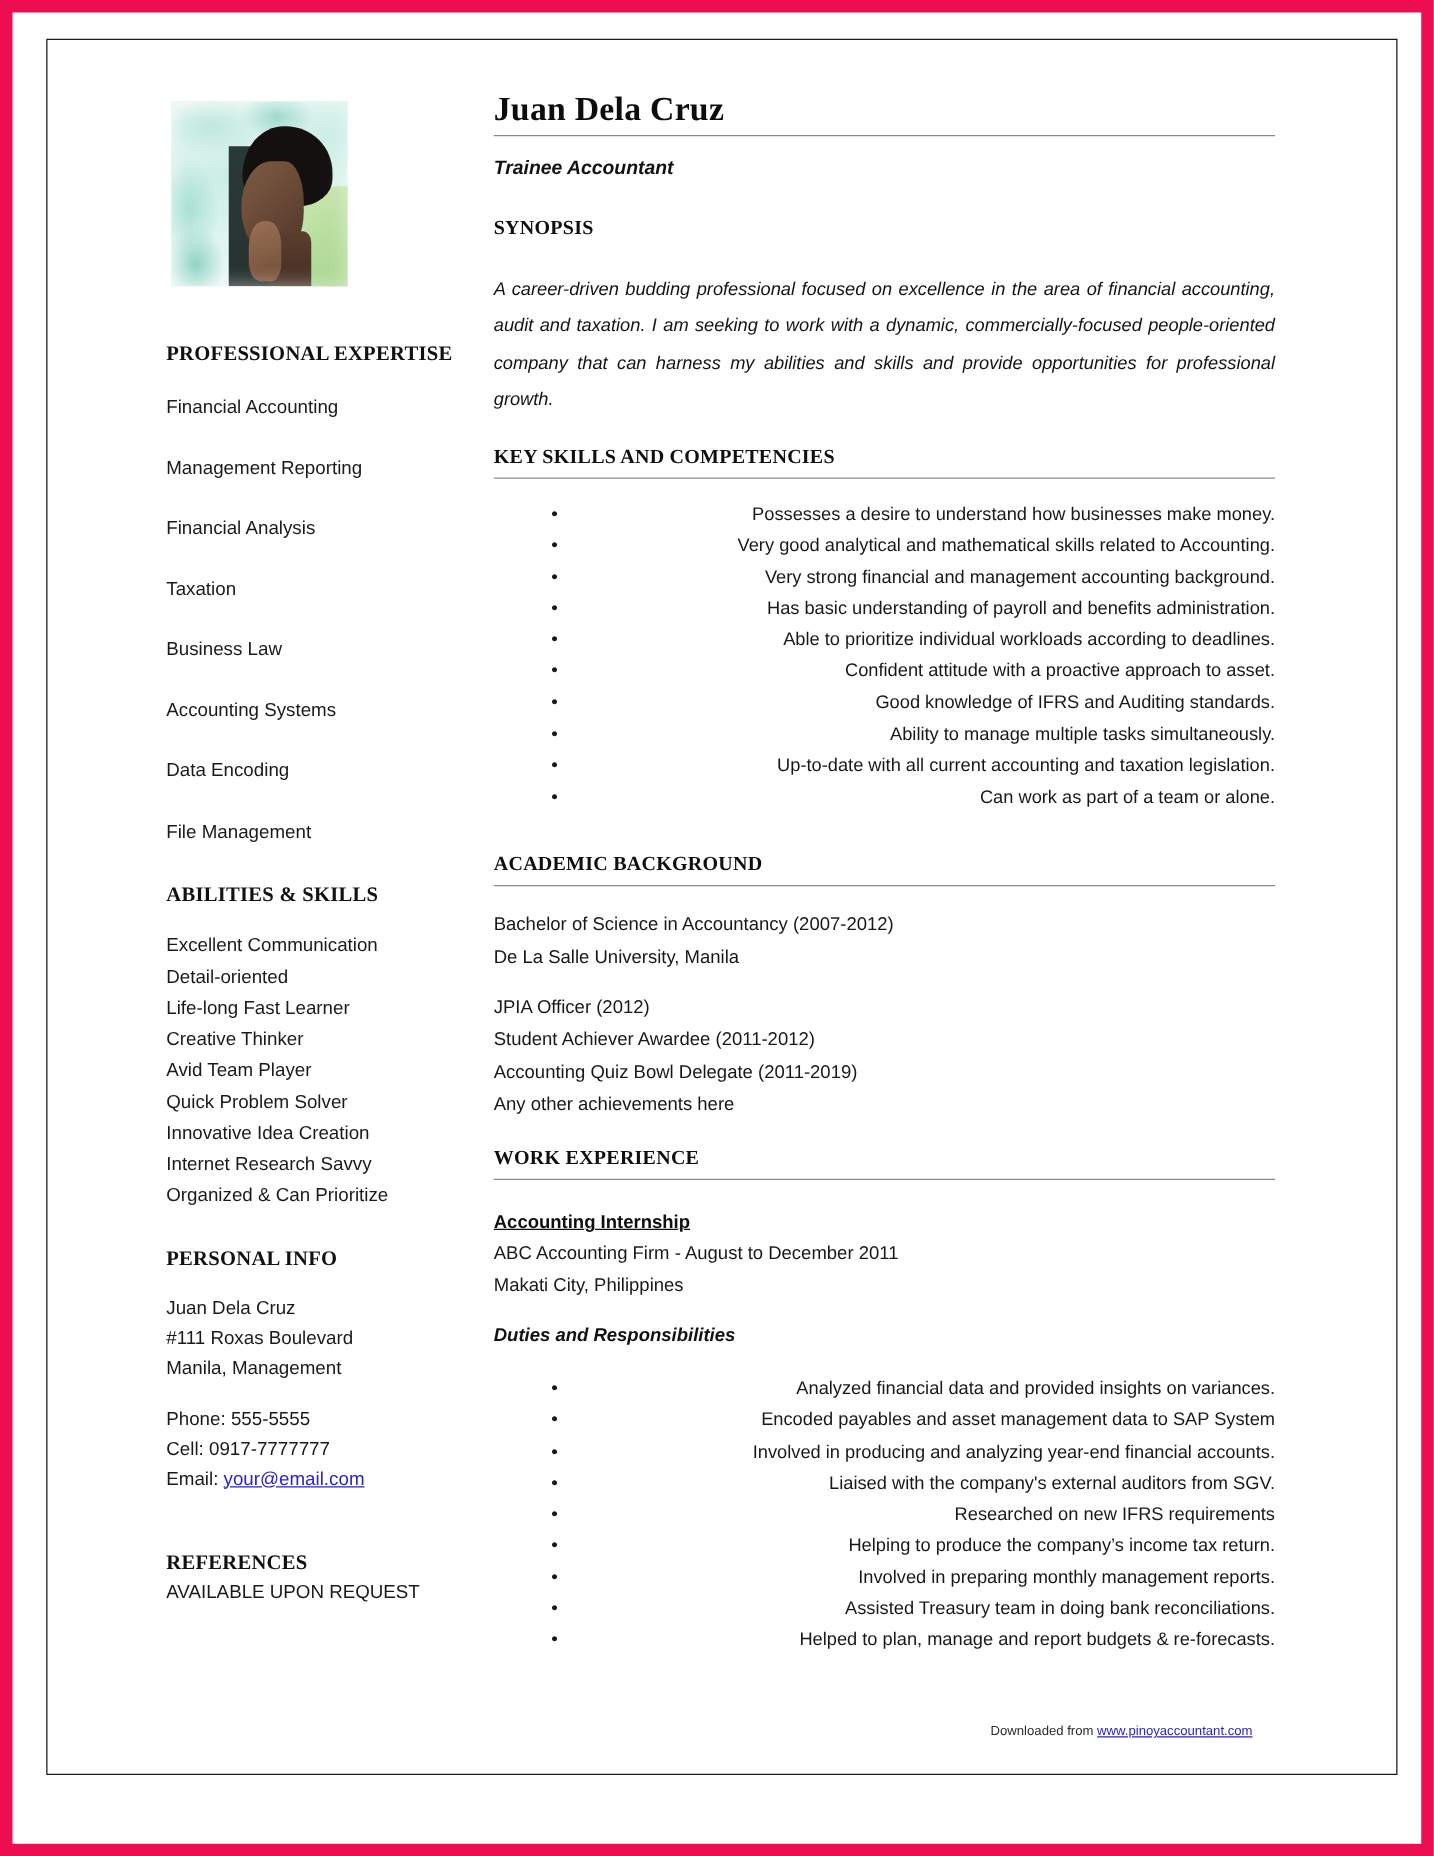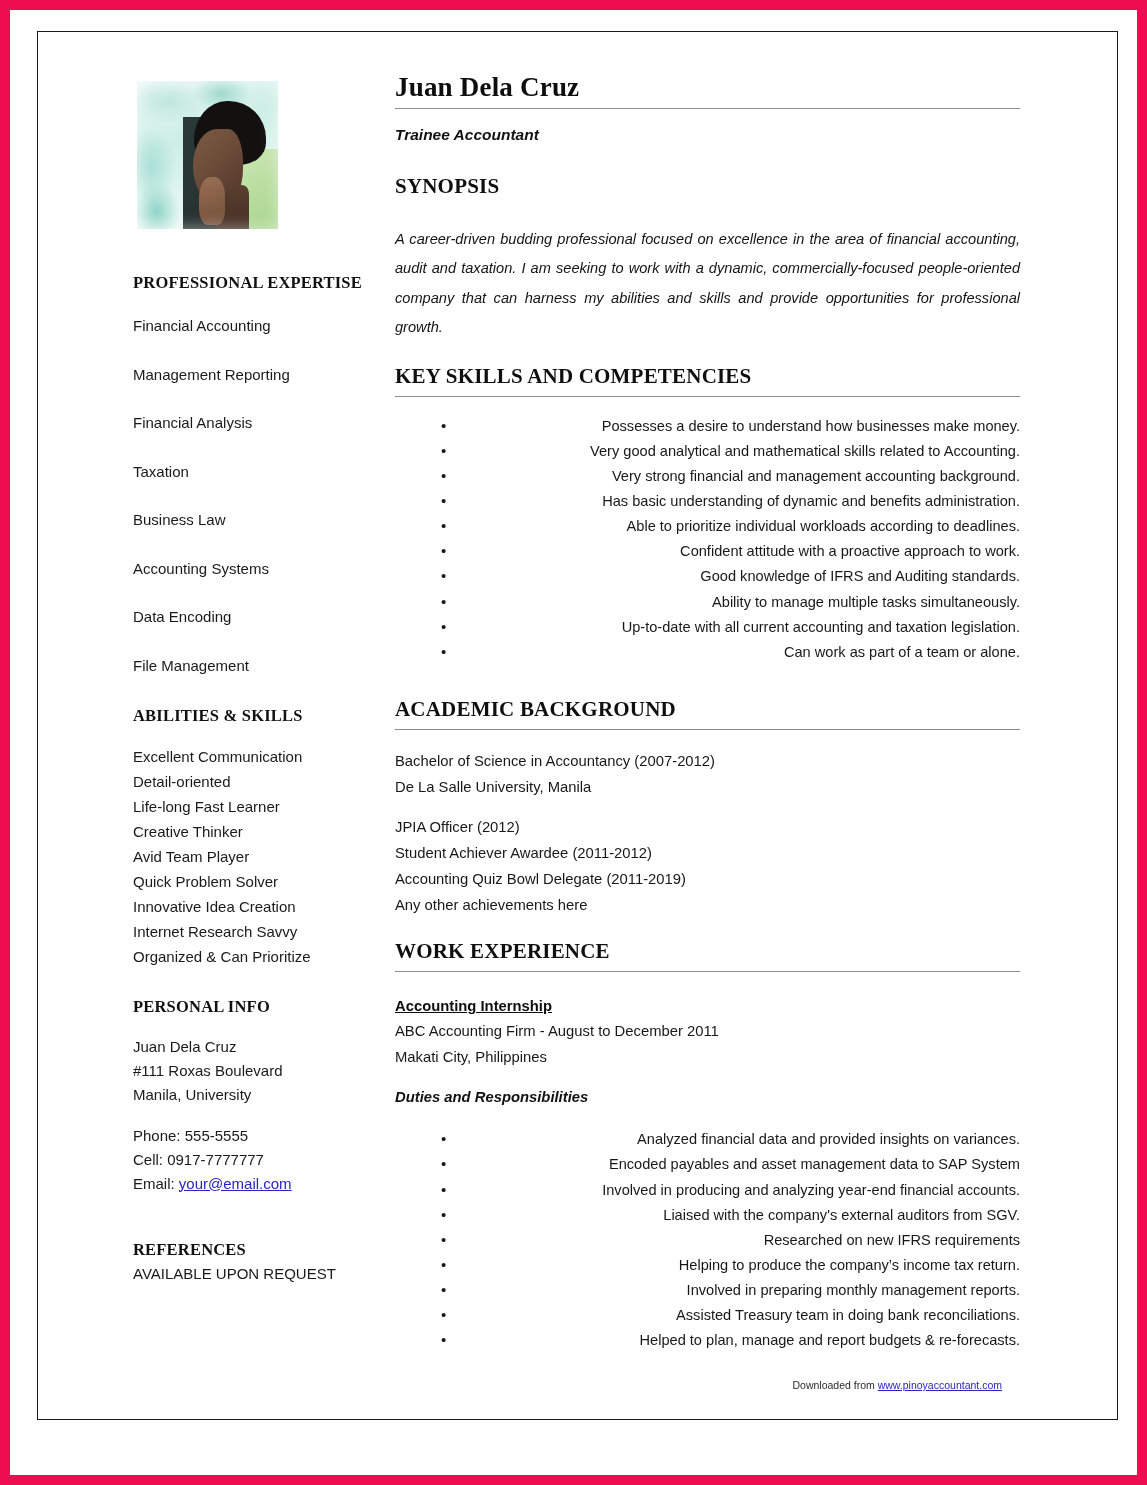--- a/index.html
+++ b/index.html
@@ -172,21 +172,21 @@
     font-style: italic;
     font-weight: bold;
     font-size: 15.5px;
     color: #121212;
     margin-top: 17px;
   }
 
   .sec-head {
     font-family: "Liberation Serif", serif;
     font-weight: bold;
-    font-size: 21px;
+    font-size: 16px;
     letter-spacing: .2px;
     color: #0f0f0f;
   }
   .sec-head.with-rule { margin-bottom: 0; }
   .sec-rule {
     height: 0;
     border-top: 1.6px solid #8c8c8c;
     margin-top: 7px;
   }
 
@@ -320,21 +320,21 @@
       <div class="side-item">Quick Problem Solver</div>
       <div class="side-item">Innovative Idea Creation</div>
       <div class="side-item">Internet Research Savvy</div>
       <div class="side-item">Organized &amp; Can Prioritize</div>
     </div>
 
     <div class="side-head" id="personal-head">PERSONAL INFO</div>
     <div id="personal-block">
       <div class="side-item">Juan Dela Cruz</div>
       <div class="side-item">#111 Roxas Boulevard</div>
-      <div class="side-item">Manila, University</div>
+      <div class="side-item">Manila, Management</div>
       <div class="gap"></div>
       <div class="side-item">Phone: 555-5555</div>
       <div class="side-item">Cell: 0917-7777777</div>
       <div class="side-item"><span>Email: </span><a href="#" class="mail-link">your@email.com</a></div>
     </div>
 
     <div class="side-head" id="references-head">REFERENCES</div>
     <div class="side-item" id="references-line">AVAILABLE UPON REQUEST</div>
   </div>
 
@@ -346,23 +346,23 @@
 
     <div class="sec-head" id="synopsis-head">SYNOPSIS</div>
     <div id="synopsis-text">A career-driven budding professional focused on excellence in the area of financial accounting, audit and taxation.  I am seeking to work with a dynamic, commercially-focused people-oriented company that can harness my abilities and skills and provide opportunities for professional growth.</div>
 
     <div class="sec-head with-rule" id="skills-head">KEY SKILLS AND COMPETENCIES</div>
     <div class="sec-rule"></div>
     <ul class="doc-list" id="skills-list">
       <li>Possesses a desire to understand how businesses make money.</li>
       <li>Very good analytical and mathematical skills related to Accounting.</li>
       <li>Very strong financial and management accounting background.</li>
-      <li>Has basic understanding of dynamic and benefits administration.</li>
+      <li>Has basic understanding of payroll and benefits administration.</li>
       <li>Able to prioritize individual workloads according to deadlines.</li>
-      <li>Confident attitude with a proactive approach to work.</li>
+      <li>Confident attitude with a proactive approach to asset.</li>
       <li>Good knowledge of IFRS and Auditing standards.</li>
       <li>Ability to manage multiple tasks simultaneously.</li>
       <li>Up-to-date with all current accounting and taxation legislation.</li>
       <li>Can work as part of a team or alone.</li>
     </ul>
 
     <div class="sec-head with-rule" id="academic-head">ACADEMIC BACKGROUND</div>
     <div class="sec-rule"></div>
     <div id="academic-block">
       <div class="line">Bachelor of Science in Accountancy (2007-2012)</div>

